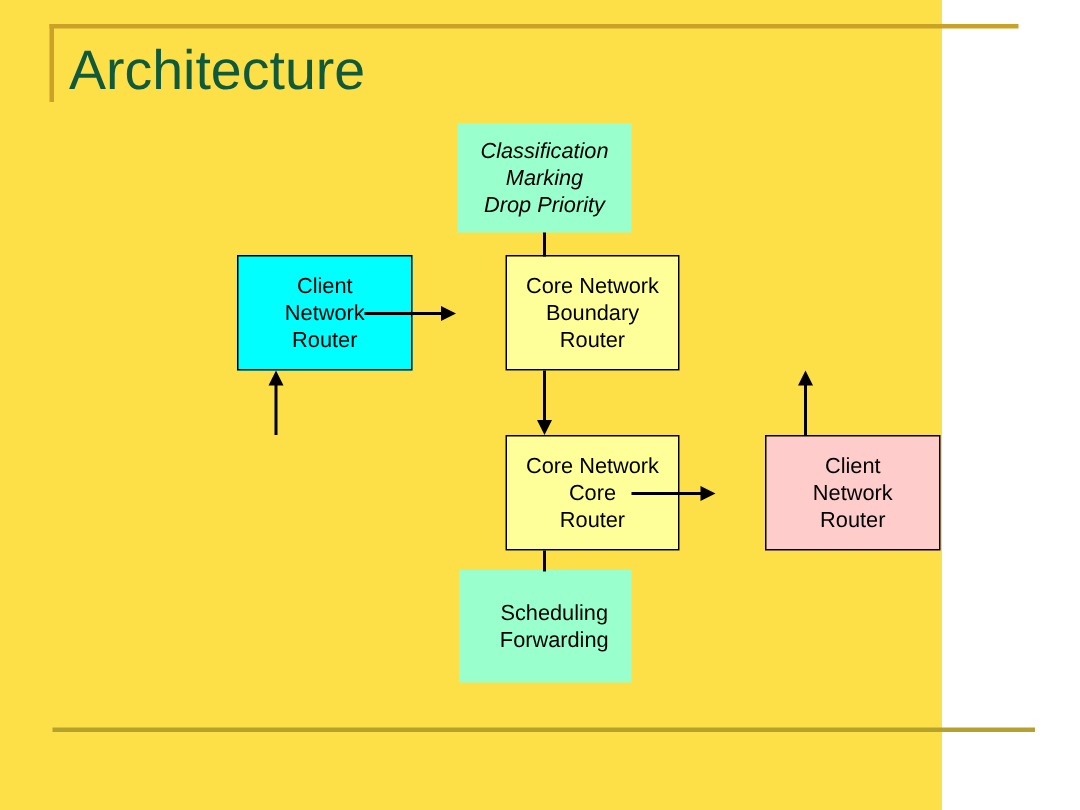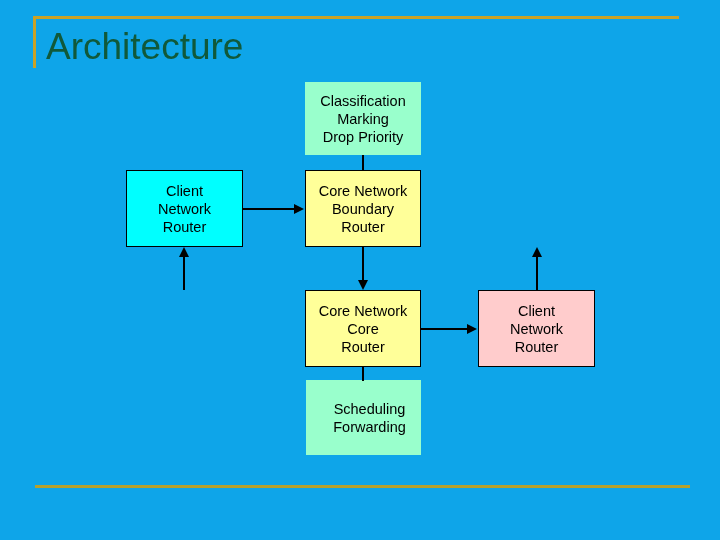--- a/index.html
+++ b/index.html
@@ -11,23 +11,23 @@
     width: 720px;
     height: 540px;
     position: relative;
     overflow: hidden;
     font-family: "Liberation Sans", sans-serif;
   }
 
   #slide {
     position: absolute;
     left: 0; top: 0;
-    width: 720px;
+    width: 628px;
     height: 540px;
-    background: #0ea5e9;
+    background: #fde047;
   }
 
   
   .title-rule-top {
     position: absolute;
     left: 33px;
     top: 16px;
     width: 646px;
     height: 3px;
     background: #c9a227;
@@ -71,20 +71,21 @@
     justify-content: center;
     text-align: center;
     font-size: 14.5px;
     line-height: 18px;
     color: #000000;
     font-family: "Liberation Sans", sans-serif;
     white-space: pre-line;
   }
   .node.bordered {
     border: 1.5px solid #000000;
+    margin-left: 32px;
   }
   .node.plain {
     border: none;
   }
 
   
   .conn {
     position: absolute;
     background: #000000;
   }
@@ -115,21 +116,21 @@
 </head>
 <body>
 
 <div id="slide">
 
   <div class="title-rule-top"></div>
   <div class="title-rule-left"></div>
   <div class="page-title">Architecture</div>
   <div class="footer-rule"></div>
 
-  <div class="node plain" style="left:305px; top:82px; width:116px; height:73px; background:#99FFCC;">Classification
+  <div class="node plain" style="left:305px; top:82px; width:116px; height:73px; background:#99FFCC;font-style:italic;">Classification
 Marking
 Drop Priority</div>
 
   <div class="node bordered" style="left:126px; top:170px; width:117px; height:77px; background:#00FFFF;">Client
 Network
 Router</div>
 
   <div class="node bordered" style="left:305px; top:170px; width:116px; height:77px; background:#FFFF99;">Core Network
 Boundary
 Router</div>

